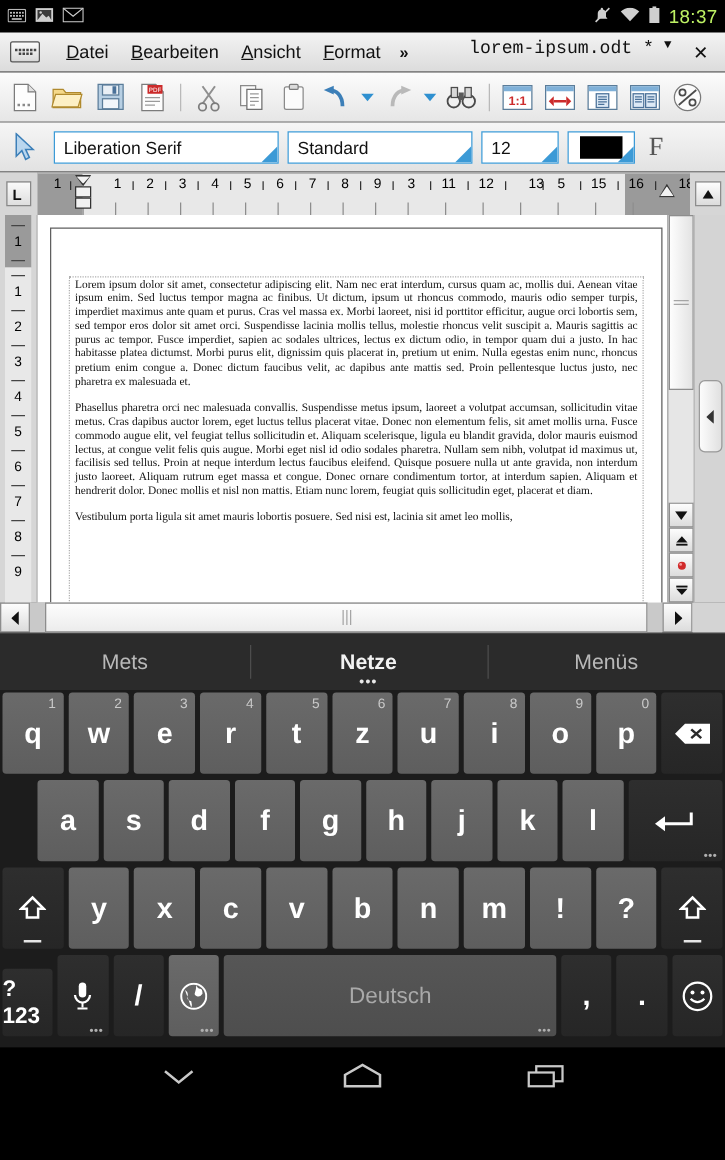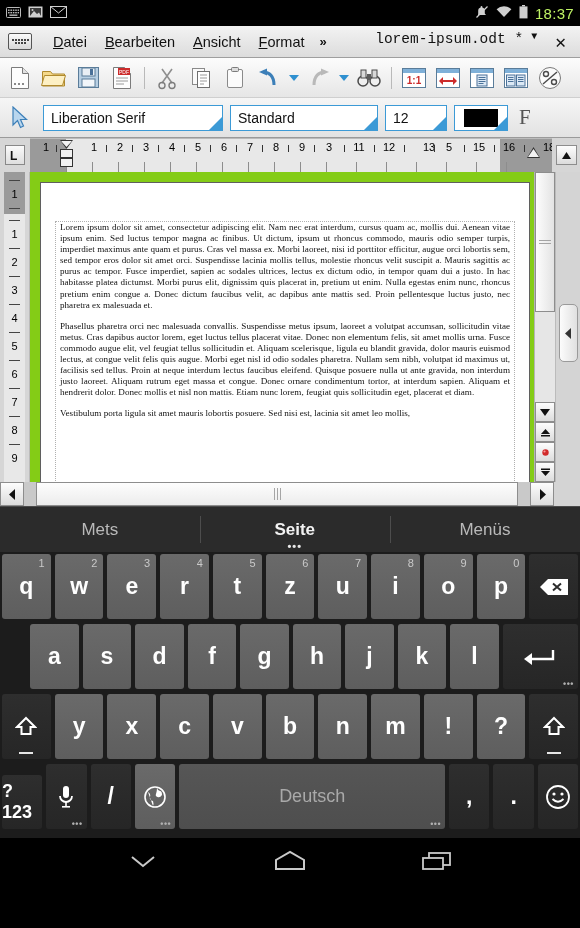--- a/index.html
+++ b/index.html
@@ -139,21 +139,21 @@
   .vruler .gray { background: #9a9a9a; }
   .vruler .lite { background: #e8e8e8; }
   .vruler .vnum {
     position: absolute; left: 0; right: 0; text-align: center;
     font-size: 11px; color: #000; transform: translateY(-50%);
   }
   .vruler .vtick {
     position: absolute; left: 9px; width: 11px; height: 1px; background: #444;
   }
   .canvas {
-    flex: 1; background: #84cc16; position: relative; overflow: hidden;
+    flex: 1; background: #ffffff; position: relative; overflow: hidden;
   }
   .page {
     position: absolute; left: 10px; top: 10px; right: 4px; bottom: -20px;
     background: #fff; border: 1px solid #5f5f5f;
   }
   .textframe {
     position: absolute; left: 14px; right: 14px; top: 38px; bottom: 0;
     border-left: 1px dotted #b0b0b0; border-right: 1px dotted #b0b0b0;
     border-top: 1px dotted #b0b0b0;
     padding: 0 4px;
@@ -714,21 +714,21 @@
   </div>
 
 
   <div class="kb">
 
     <div class="suggestbar">
       <div class="sugg first">
         <span>Mets</span>
       </div>
       <div class="sugg active">
-        <span>Seite</span>
+        <span>Netze</span>
         <span class="dots">•••</span>
       </div>
       <div class="sugg">
         <span>Menüs</span>
       </div>
     </div>
 
     <div class="kbrows">
 
       <div class="kbrow">

